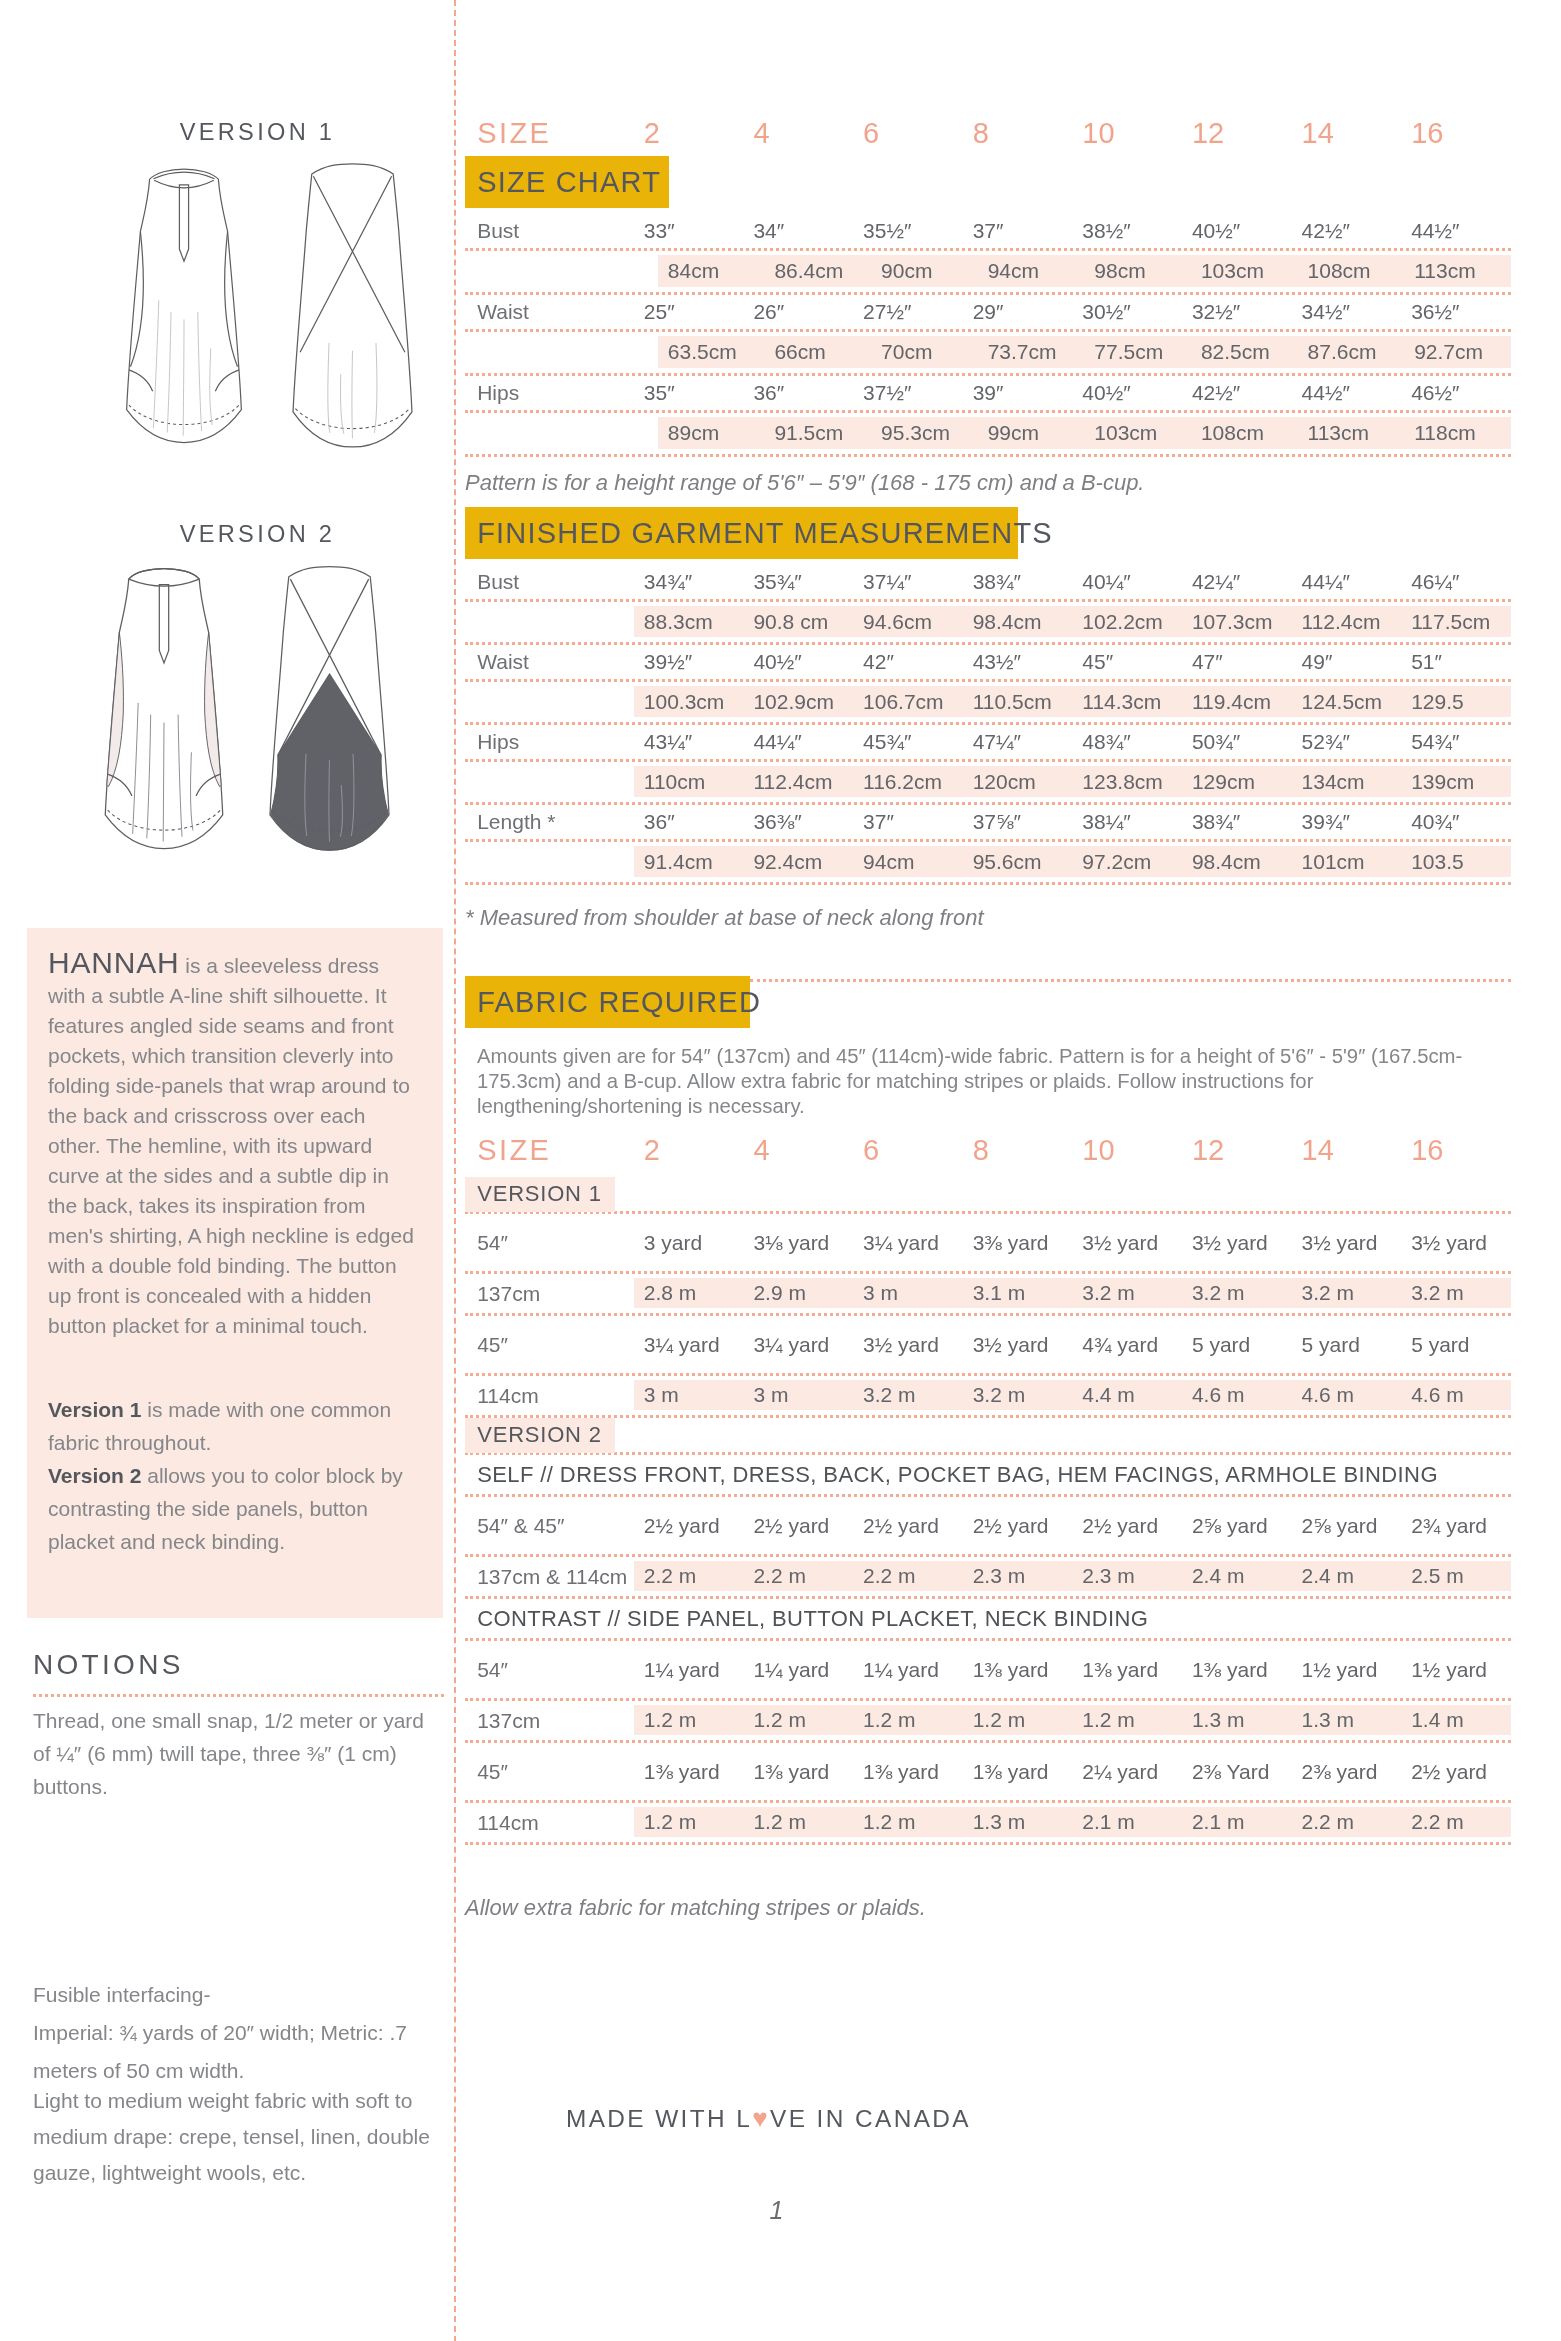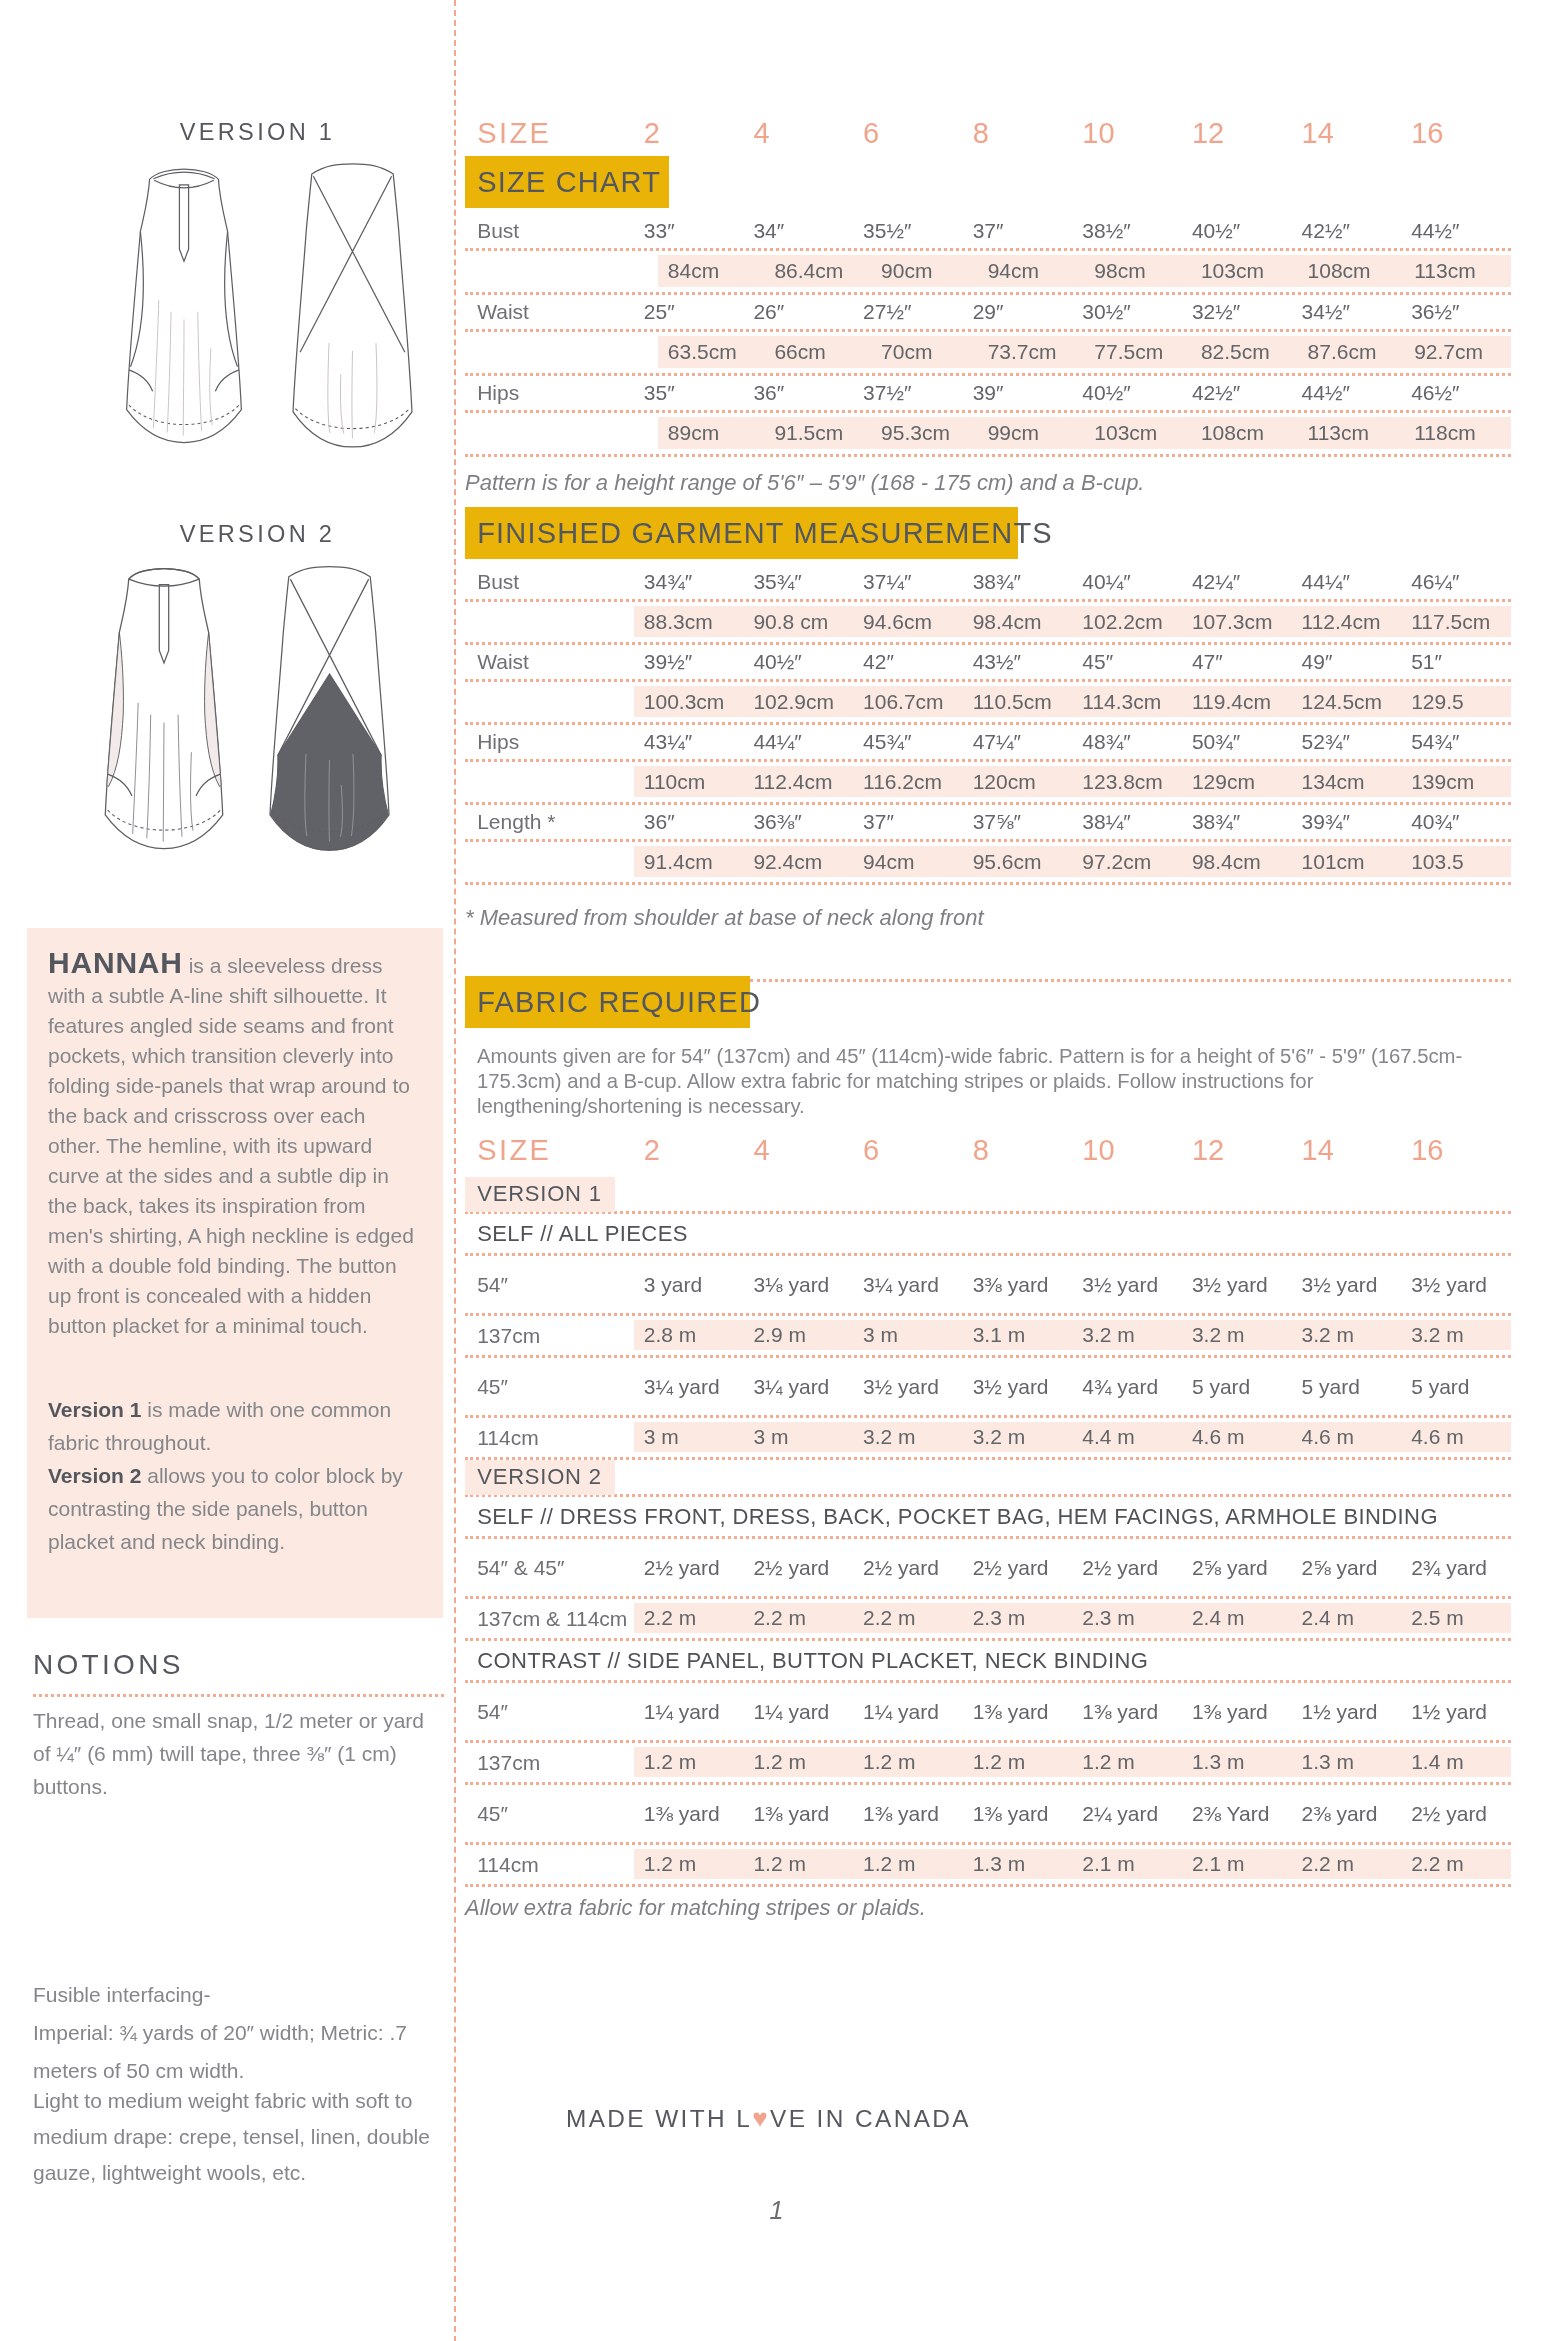--- a/index.html
+++ b/index.html
@@ -7,21 +7,21 @@
         font-family:"Liberation Sans","DejaVu Sans",sans-serif;color:#84868a;}
   
   .divider{position:absolute;left:454px;top:0;height:2342px;width:0;border-left:2.4px dashed #f2a78e;}
   
   .vlabel{position:absolute;left:95px;width:325px;text-align:center;font-size:23.6px;
           letter-spacing:3.3px;color:#54585e;}
   .dress{position:absolute;}
   .desc-box{position:absolute;left:27px;top:928px;width:416px;height:690px;background:#fbe9e2;
             box-sizing:border-box;padding:19.5px 21px;overflow:hidden;}
   .desc{font-size:21px;line-height:30px;color:#84868a;margin:0;}
-  .desc .hname{font-size:30px;font-weight:bold;color:#54585e;letter-spacing:0.8px;}
+  .desc .hname{font-size:30px;font-weight:normal;color:#54585e;letter-spacing:0.8px;}
   .vpara{font-size:21px;line-height:33px;color:#84868a;margin:0;}
   .vpara b{color:#54585e;}
   .vpara.first{margin-top:52px;}
   .side-head{position:absolute;left:33px;width:411px;font-size:28px;letter-spacing:3.3px;color:#54585e;
              border-bottom:3.3px dotted #f3ab92;padding-bottom:13px;}
   .side-text{position:absolute;left:33px;width:411px;font-size:21px;line-height:33px;color:#84868a;}
   
   .size-header{position:absolute;left:465px;width:1046px;display:flex;}
   .size-header .t-label{width:169px;box-sizing:border-box;padding-left:12.2px;font-size:29px;
                         letter-spacing:2.4px;color:#f1a48c;}
@@ -353,21 +353,20 @@
         <div class="t-cell">12</div>
         <div class="t-cell">14</div>
         <div class="t-cell">16</div>
       </div>
   </div>
 
   <div class="tbl fabric" style="top:1177px;">
     <div class="vrow">
         <span class="vbox">VERSION 1</span>
       </div>
-    <div class="shead">SELF // ALL PIECES</div>
     <div>
         <div class="t-row">
           <div class="t-label">54″</div>
           <div class="t-cells">
             <div class="t-cell">3  yard</div>
             <div class="t-cell">3⅛  yard</div>
             <div class="t-cell">3¼  yard</div>
             <div class="t-cell">3⅜  yard</div>
             <div class="t-cell">3½  yard</div>
             <div class="t-cell">3½  yard</div>

